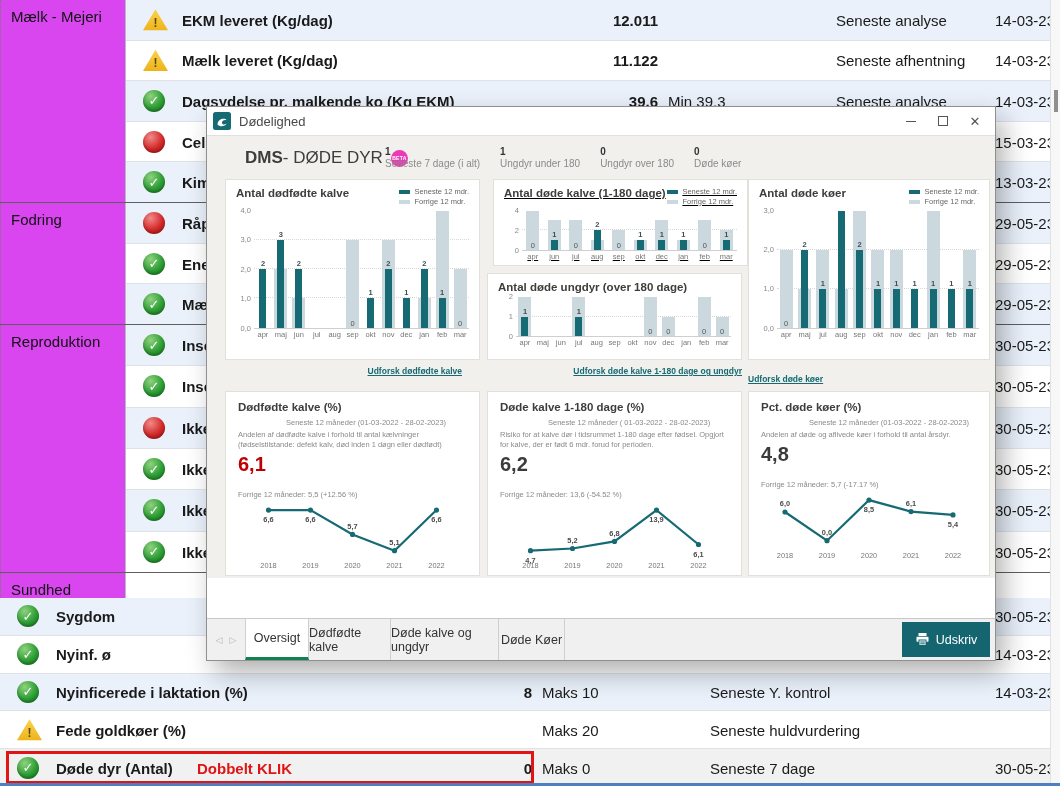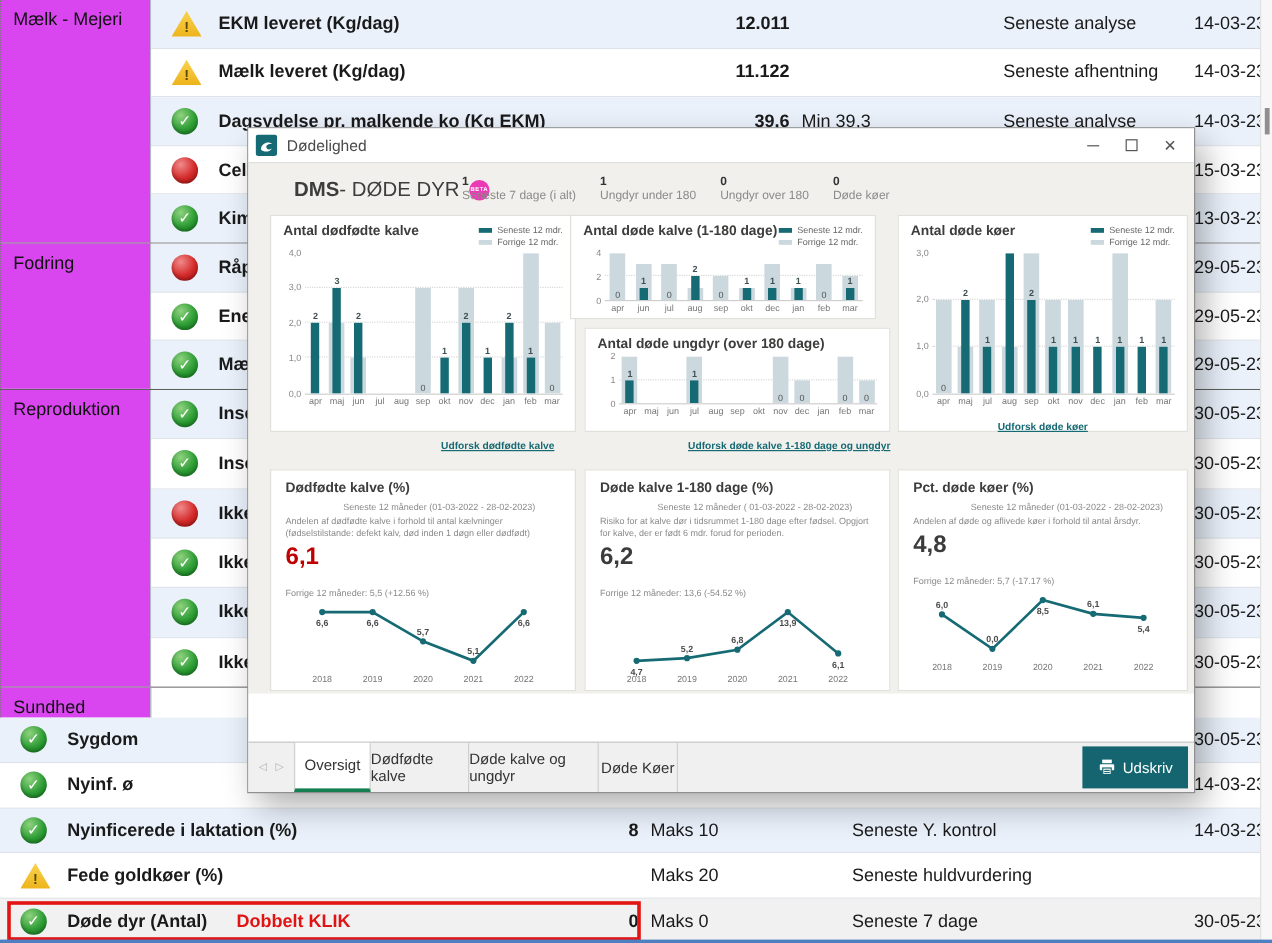--- a/index.html
+++ b/index.html
@@ -52,30 +52,30 @@
 
   .dms-header{position:absolute;left:38px;top:12px;font-size:17px;color:#3d3d3c;display:flex;align-items:center;}
   .dms-bold{font-weight:700;}
   .beta{width:17px;height:17px;border-radius:50%;background:#EA3BB5;color:#fff;font-size:5px;font-weight:700;display:flex;align-items:center;justify-content:center;margin-left:8px;letter-spacing:.3px;}
   .stats{position:absolute;left:178px;top:10px;display:flex;gap:20px;}
   .stat-v{font-size:10px;font-weight:700;color:#333;}
   .stat-l{font-size:10px;color:#8a8a8a;white-space:nowrap;margin-top:1px;}
 
   .card{position:absolute;background:#fff;border:1px solid #E2E0DA;overflow:hidden;}
   #c1{left:18px;top:43px;width:255px;height:181px;}
-  #c2a{left:268px;top:43px;width:255px;height:87px;}
+  #c2a{left:286px;top:43px;width:255px;height:87px;text-decoration:underline;}
   #c2b{left:280px;top:137px;width:255px;height:87px;}
   #c3{left:541px;top:43px;width:242px;height:181px;}
   #p1{left:18px;top:255px;width:255px;height:185px;}
   #p2{left:280px;top:255px;width:255px;height:185px;}
   #p3{left:541px;top:255px;width:242px;height:185px;}
   .link{position:absolute;font-size:8.5px;font-weight:700;color:#166A73;text-decoration:underline;cursor:pointer;}
   #l1{top:230px;left:18px;width:237px;text-align:right;}
   #l2{top:230px;left:280px;width:255px;text-align:right;}
-  #l3{top:214px;left:541px;width:242px;text-align:center;}
+  #l3{top:238px;left:541px;width:242px;text-align:left;}
 
   
   .bc-head{display:flex;justify-content:space-between;align-items:flex-start;padding:7px 10px 0 10px;}
   .bc-title{font-size:11.5px;font-weight:700;color:#3d3d3c;}
   .bc-legend{font-size:7.5px;color:#666;line-height:1.3;}
   .legend-row{display:flex;align-items:center;gap:4px;}
   .sw{width:11px;height:4px;flex:0 0 auto;}
   .sw-dark{background:#166A73;}
   .sw-light{background:#CBD8DD;}
   .bc-body{display:flex;padding:4px 10px 0 8px;}

